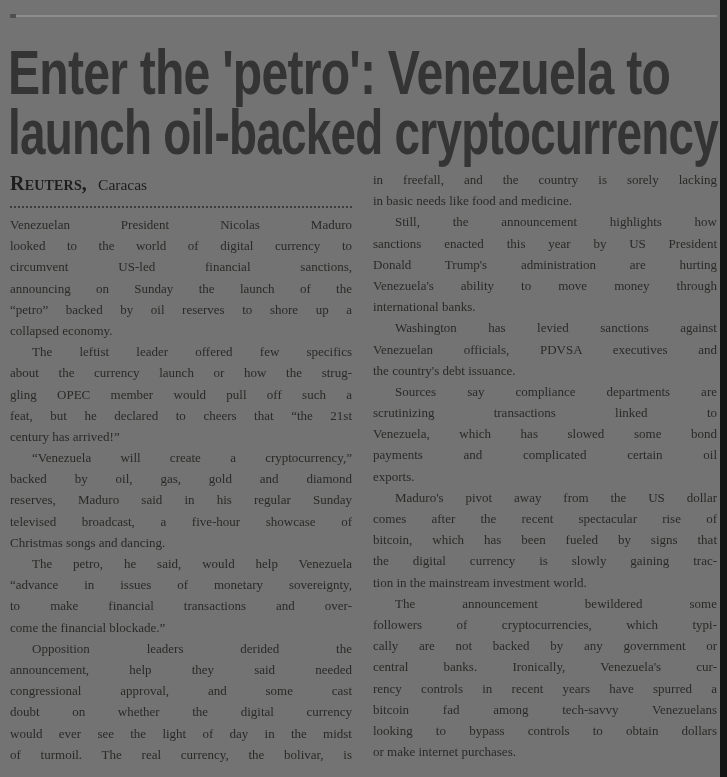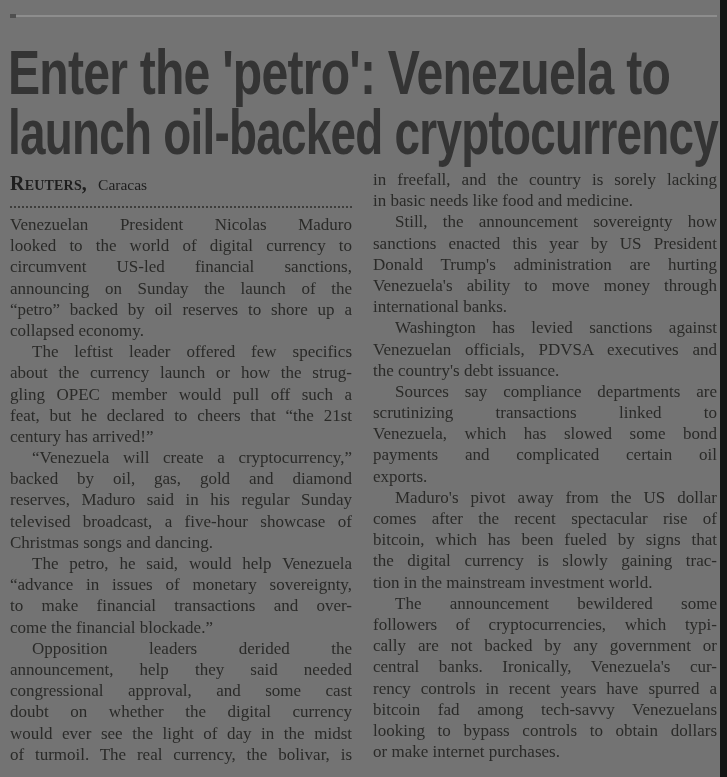--- a/index.html
+++ b/index.html
@@ -47,21 +47,21 @@
     font-size:15.5px;
     margin-left:7px;
   }
   .dotted{
     height:12px;
     border-bottom:2.5px dotted #3d3d3b;
     width:342px;
   }
   .body-left{margin-top:6px;}
   .tline{
-    font-size:17px;
+    font-size:13px;
     line-height:21.2px;
     height:21.2px;
     text-align:justify;
     text-align-last:justify;
     white-space:nowrap;
     overflow:visible;
   }
   .tline.ind{padding-left:22px;}
   .tline.last{text-align-last:left;}
 </style>
@@ -111,21 +111,21 @@
         <div class="tline">doubt on whether the digital currency</div>
         <div class="tline">would ever see the light of day in the midst</div>
         <div class="tline">of turmoil. The real currency, the bolivar, is</div>
       </div>
   </div>
 
   <div class="col col-right">
     <div>
         <div class="tline">in freefall, and the country is sorely lacking</div>
         <div class="tline last">in basic needs like food and medicine.</div>
-        <div class="tline ind">Still, the announcement sovereignty how</div>
+        <div class="tline ind">Still, the announcement highlights how</div>
         <div class="tline">sanctions enacted this year by US President</div>
         <div class="tline">Donald Trump's administration are hurting</div>
         <div class="tline">Venezuela's ability to move money through</div>
         <div class="tline last">international banks.</div>
         <div class="tline ind">Washington has levied sanctions against</div>
         <div class="tline">Venezuelan officials, PDVSA executives and</div>
         <div class="tline last">the country's debt issuance.</div>
         <div class="tline ind">Sources say compliance departments are</div>
         <div class="tline">scrutinizing transactions linked to</div>
         <div class="tline">Venezuela, which has slowed some bond</div>

